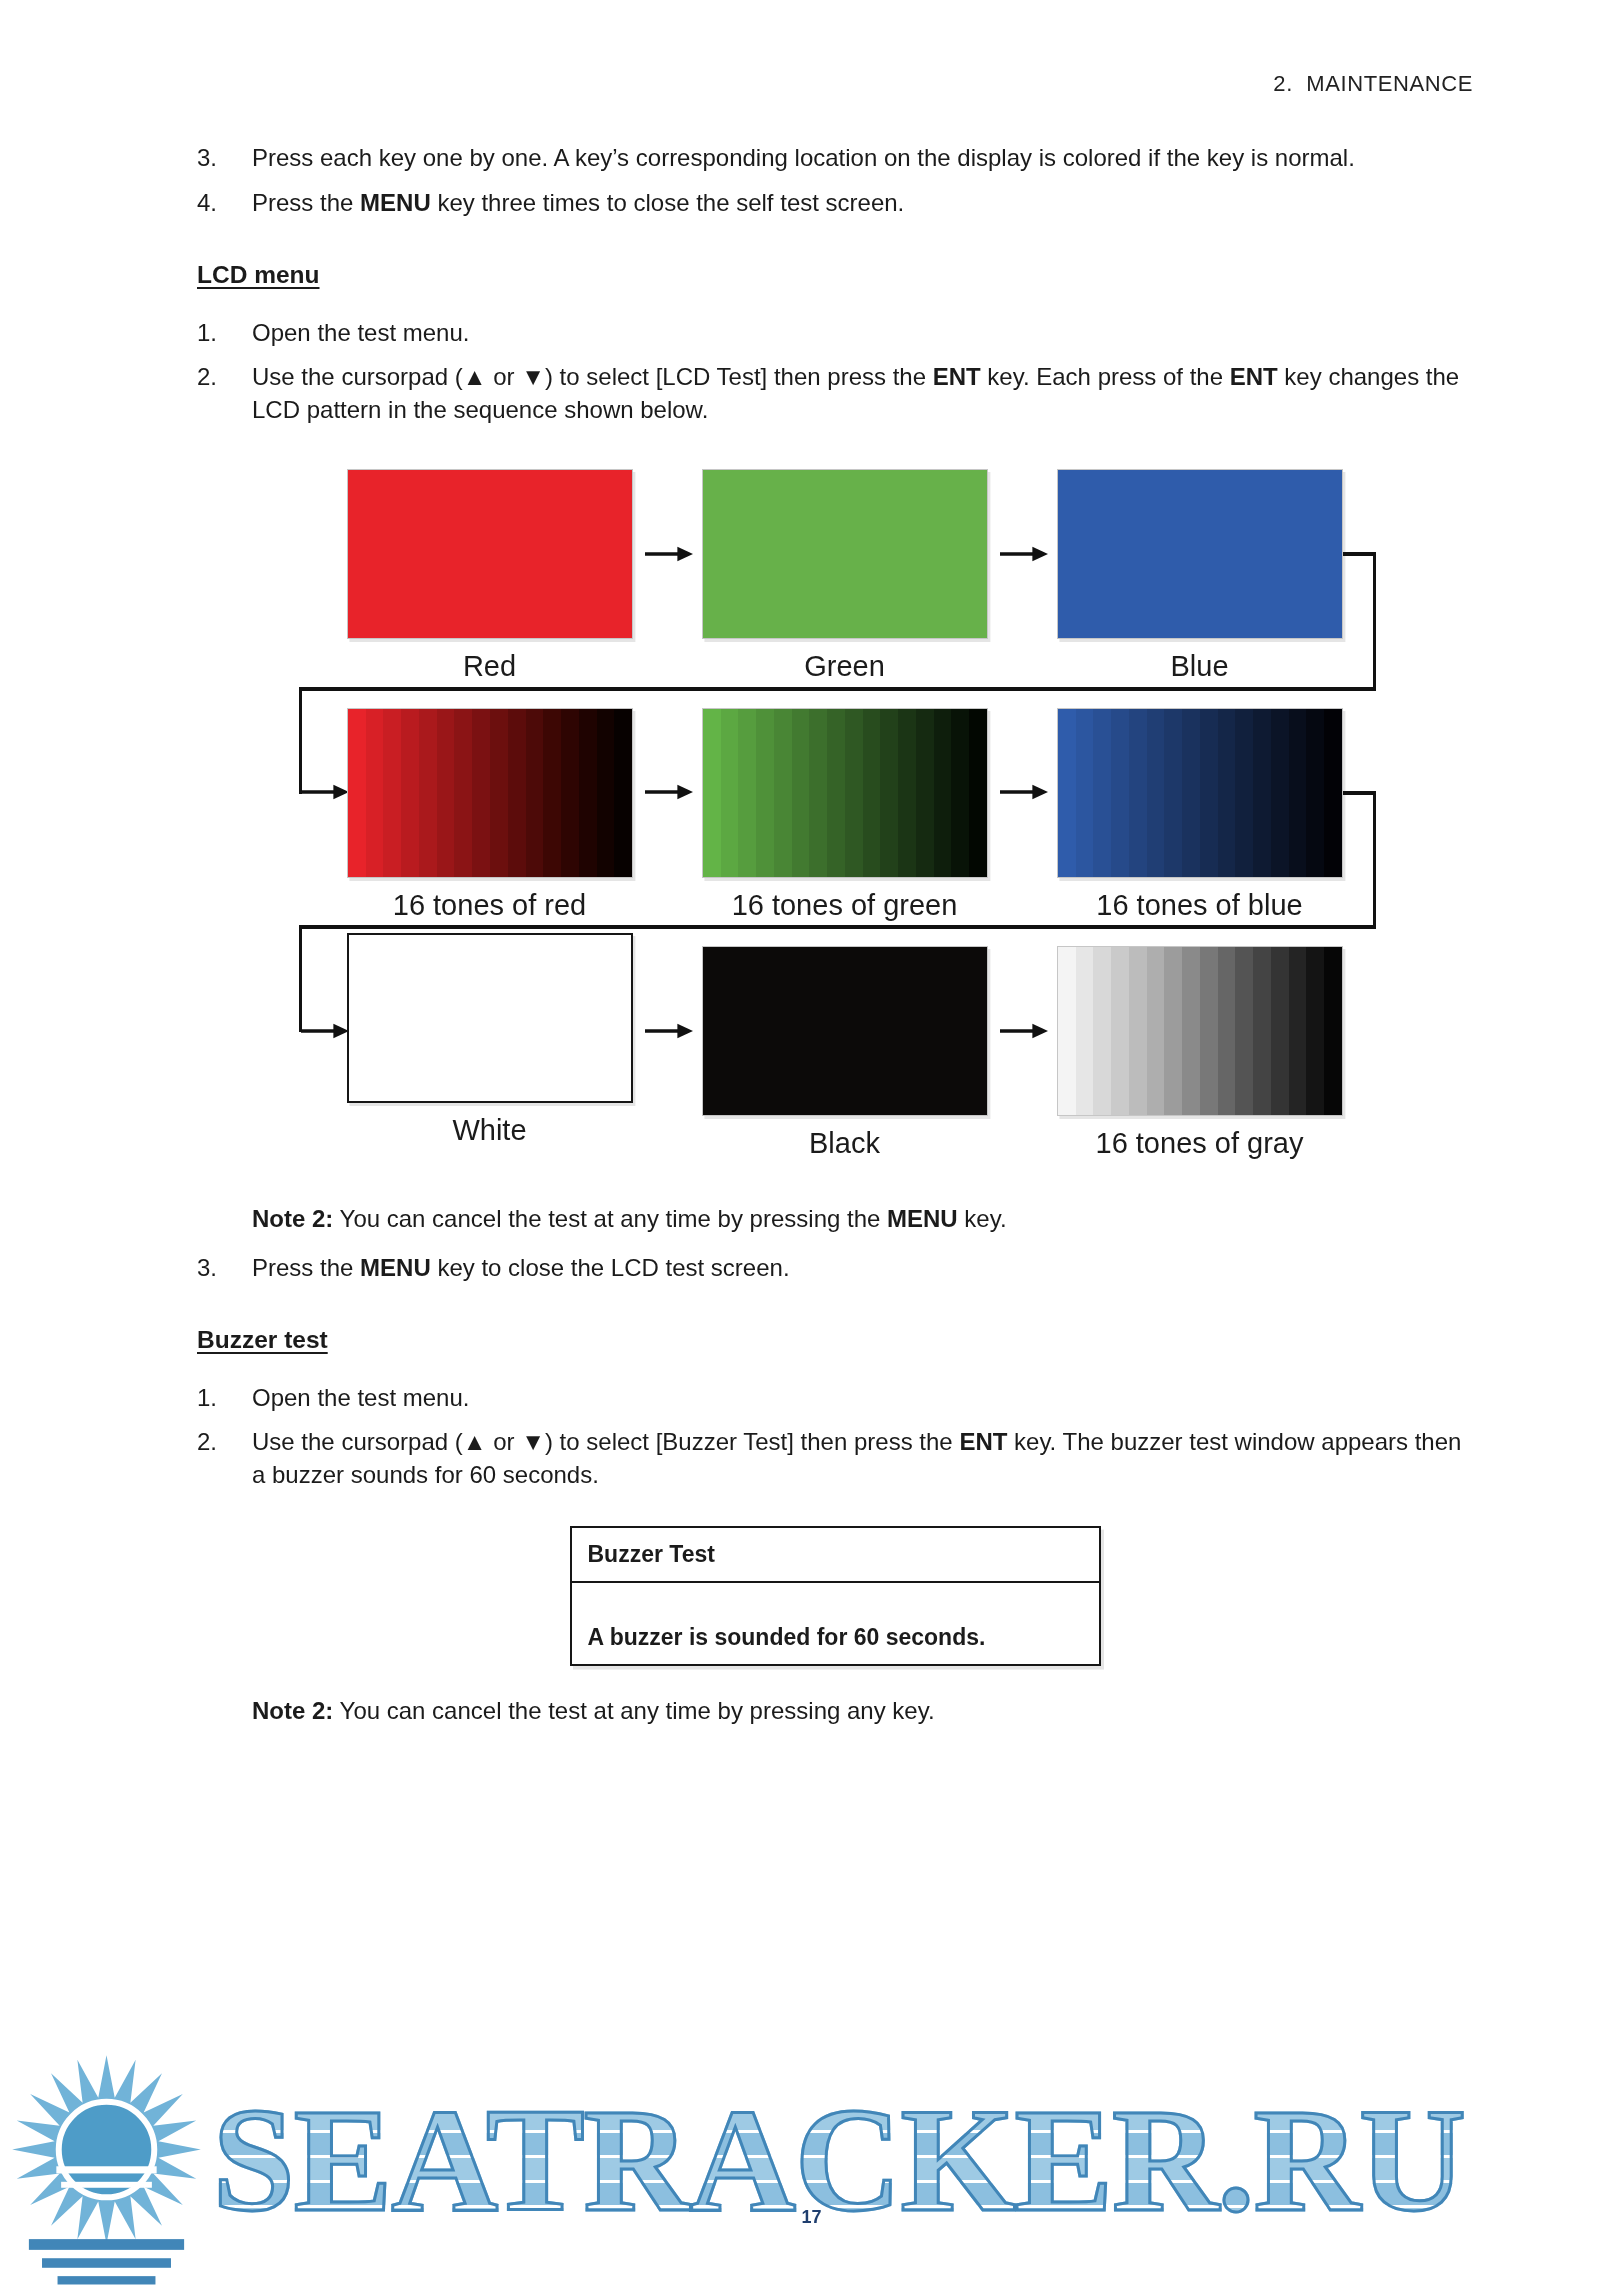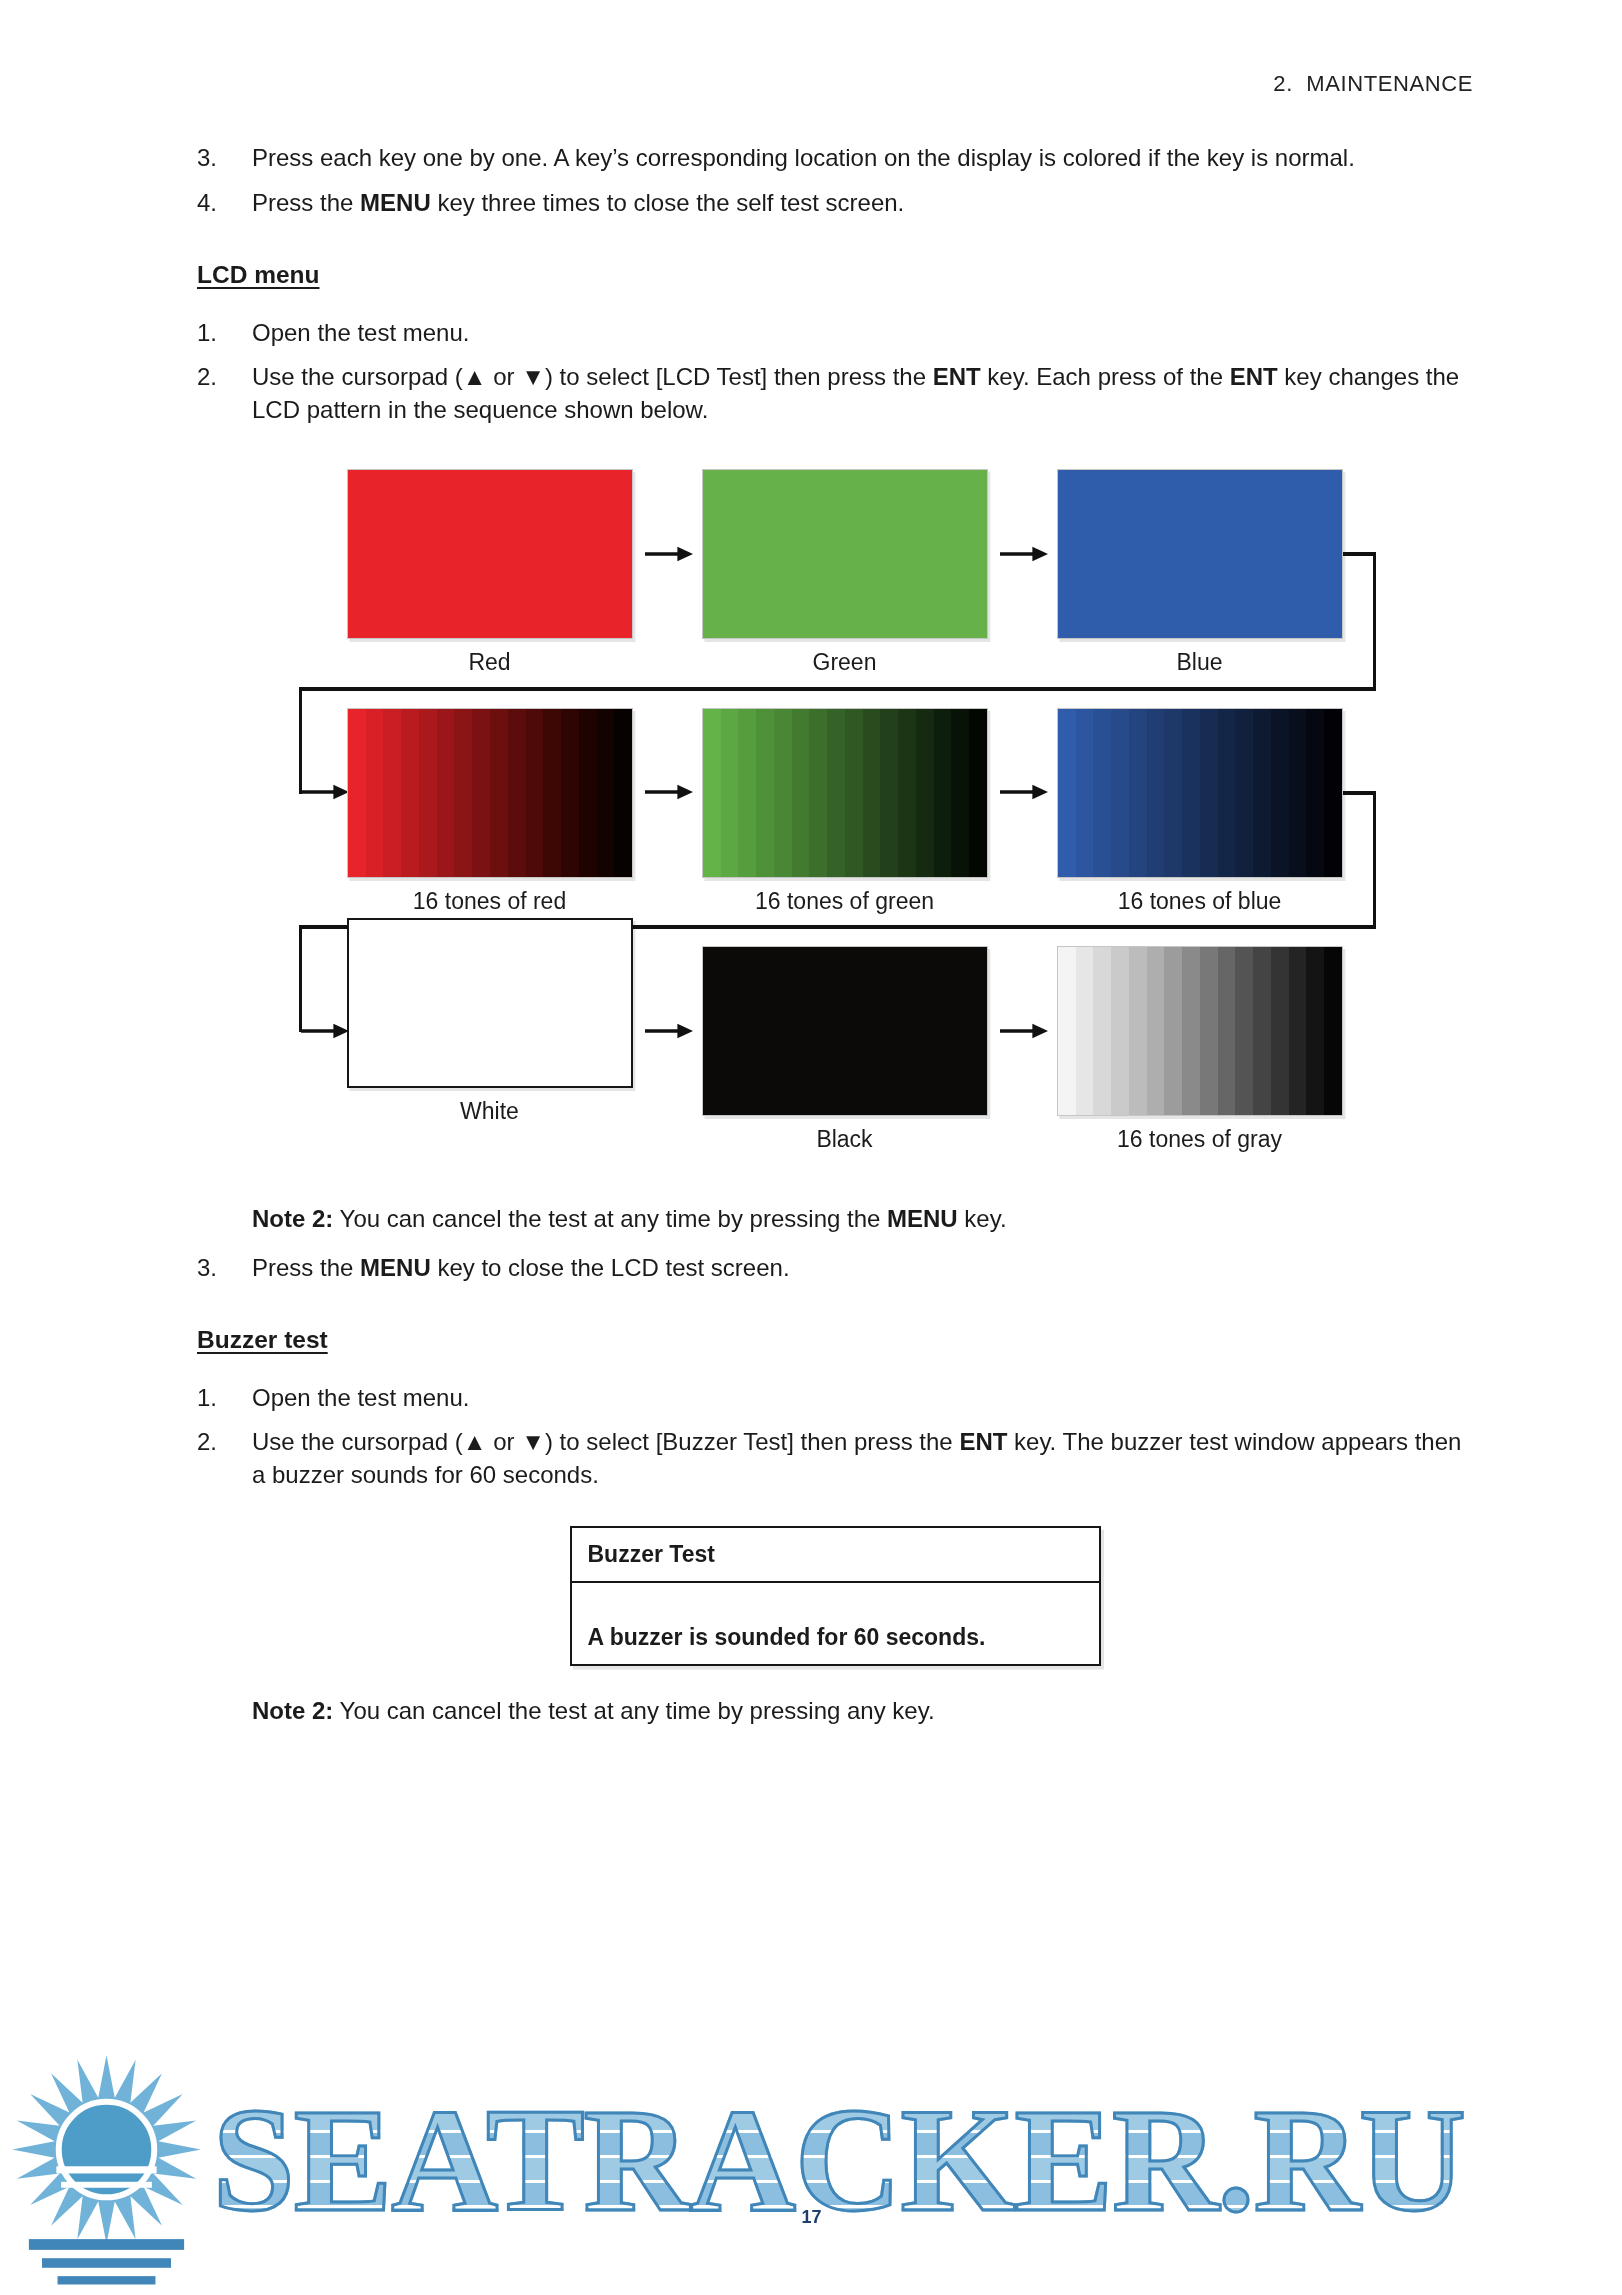--- a/index.html
+++ b/index.html
@@ -23,21 +23,21 @@
   b{font-weight:bold;}
 
   
   .diagram{position:relative;width:1086px;height:701px;margin:43px auto 33px auto;}
   .sw{position:absolute;width:286px;}
   .sw-box{
     width:286px;height:170px;border:0.6px solid #c6c6c6;box-sizing:border-box;
     box-shadow:2.4px 3px 0 rgba(0,0,0,0.10);
   }
   .sw-white .sw-box{border:2.4px solid #161616;}
-  .sw-label{width:286px;text-align:center;margin-top:7.2px;font-size:23px;}
+  .sw-label{width:286px;text-align:center;margin-top:7.2px;font-size:29px;}
   .arrow{position:absolute;width:48px;height:18px;}
   .arrow line{stroke:#111;stroke-width:6;}
   .arrow polygon{fill:#111;}
   .conn{position:absolute;background:#111;}
 
   
   .buzzer-box{
     width:527px;margin:35px auto 29px auto;border:2.4px solid #161616;background:#fff;
     box-shadow:3px 3.6px 0 rgba(0,0,0,0.10);
   }
@@ -144,21 +144,21 @@
 
     <div class="conn" style="left:1050px;top:322px;width:33px;height:3.6px;"></div>
     <div class="conn" style="left:1080px;top:322px;width:3.6px;height:138px;"></div>
     <div class="conn" style="left:6px;top:456px;width:1077px;height:3.6px;"></div>
     <div class="conn" style="left:6px;top:456px;width:3.6px;height:107px;"></div>
     <svg class="arrow" style="left:8.4px;top:553px;" viewBox="0 0 80 30">
         <line x1="0" y1="15" x2="58" y2="15"></line>
         <polygon points="54,3 80,15 54,27"></polygon>
       </svg>
 
-    <div class="sw sw-white" style="left:54px;top:449px;">
+    <div class="sw sw-white" style="left:54px;top:464px;">
       <div class="sw-box" style="background: rgb(255, 255, 255);"></div>
       <div class="sw-label">White</div>
     </div>
     <svg class="arrow" style="left:352px;top:553px;" viewBox="0 0 80 30">
         <line x1="0" y1="15" x2="58" y2="15"></line>
         <polygon points="54,3 80,15 54,27"></polygon>
       </svg>
     <div class="sw" style="left:409px;top:477px;">
       <div class="sw-box" style="background: rgb(12, 10, 9);"></div>
       <div class="sw-label">Black</div>

